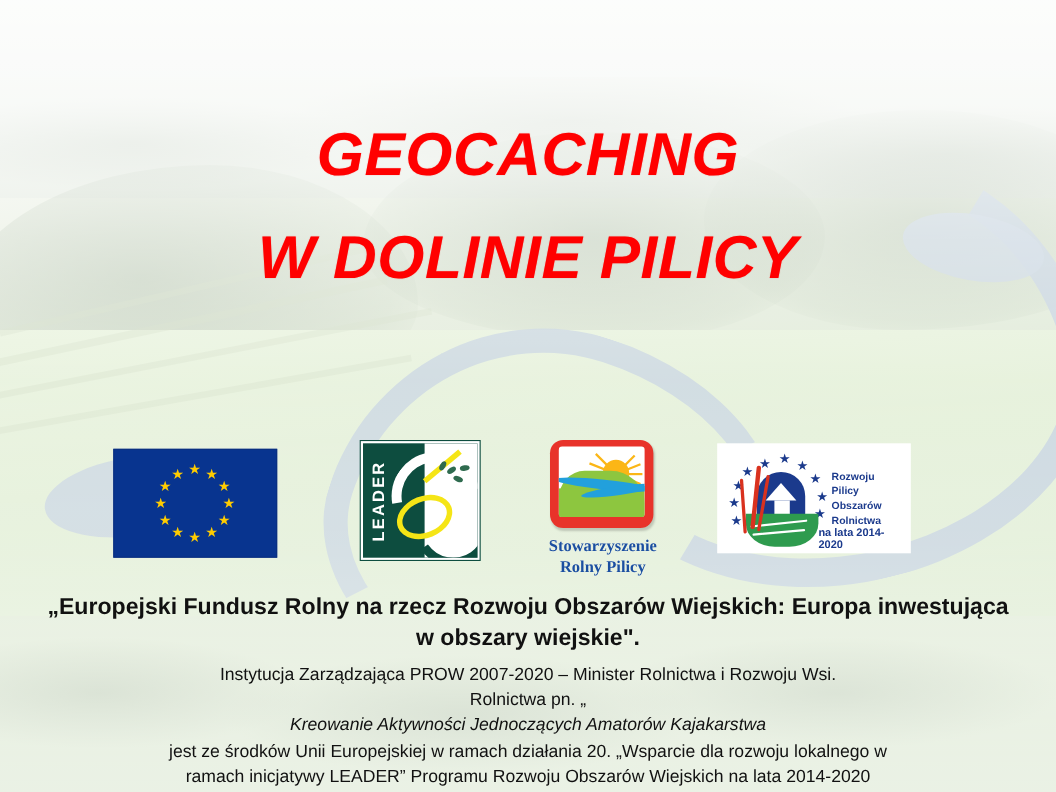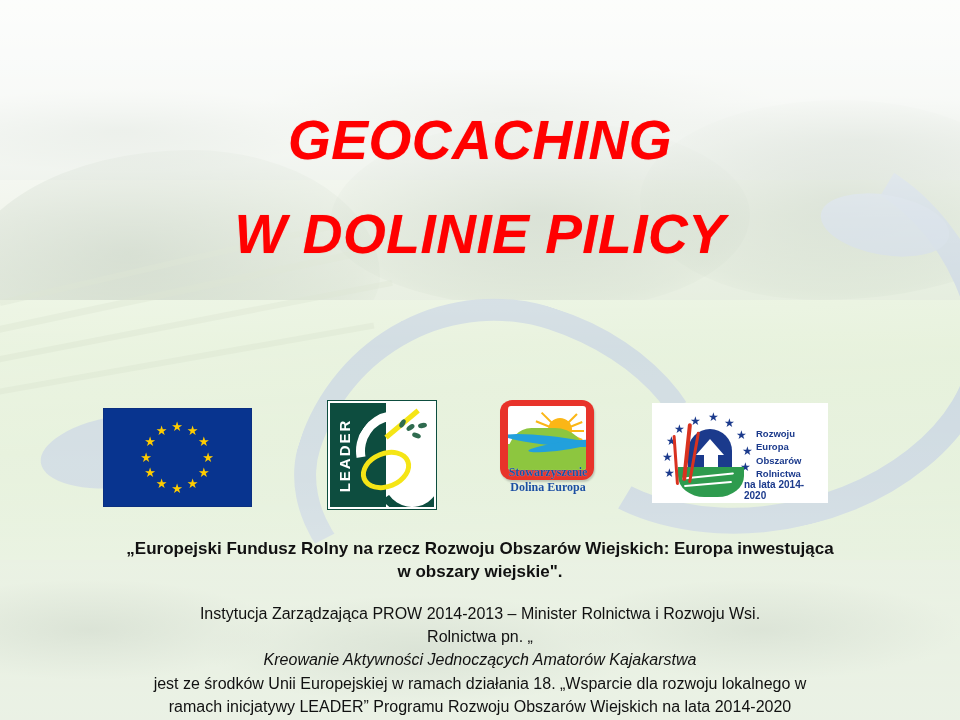--- a/index.html
+++ b/index.html
@@ -198,23 +198,23 @@
   }
   .sdp-river{
     position:absolute;left:-4px;top:30px;width:90px;height:9px;
     background:#22A0DC;border-radius:50%;transform:rotate(6deg);
   }
   .sdp-river2{
     position:absolute;left:20px;top:36px;width:70px;height:8px;
     background:#22A0DC;border-radius:50%;transform:rotate(-8deg);
   }
   .sdp-text{
-    position:absolute;left:0;top:65px;width:112px;text-align:center;
+    position:absolute;left:0;top:88px;width:112px;text-align:center;
     color:#1B4FA0;font-family:"Liberation Serif", serif;
-    font-weight:bold;font-size:12px;line-height:1.25;
+    font-weight:bold;font-size:15px;line-height:1.25;
     text-shadow:0 0 1px rgba(255,255,255,.7);
   }
 
   
   .prow{
     left:652px;top:5px;width:176px;height:100px;background:#ffffff;
     overflow:hidden;
   }
   .prow-emblem{position:absolute;left:8px;top:6px;width:92px;height:88px;}
   .prow-star{
@@ -253,21 +253,21 @@
     position:absolute;left:92px;top:76px;width:82px;
     color:#1B3A8C;font-family:"Liberation Sans", sans-serif;
     font-size:10px;font-weight:600;
   }
 
   
   .slogan{
     position:absolute;left:16px;top:538px;width:928px;
     text-align:center;color:#111111;
     font-family:"Liberation Sans", sans-serif;
-    font-weight:bold;font-size:17px;line-height:1.34;
+    font-weight:bold;font-size:21px;line-height:1.34;
   }
   .disclaimer{
     position:absolute;left:24px;top:602px;width:912px;
     text-align:center;color:#111111;
     font-family:"Liberation Sans", sans-serif;
     font-size:16px;line-height:1.45;
   }
   .disclaimer .it{font-style:italic;text-align:center;}
   .disclaimer span{display:block;}
 </style>
@@ -347,21 +347,21 @@
           <div class="sdp-ray" style="left:52px;top:24px;width:26px;transform:rotate(225deg);"></div>
           <div class="sdp-sun"></div>
           <div class="sdp-hill"></div>
           <div class="sdp-hill2"></div>
           <div class="sdp-river"></div>
           <div class="sdp-river2"></div>
         </div>
       </div>
       <div class="sdp-text">
         <div>Stowarzyszenie</div>
-        <div>Dolina Europa</div>
+        <div>Rolny Pilicy</div>
       </div>
     </div>
 
     <div class="logo prow">
       <div class="prow-emblem">
         <div class="prow-star" style="left:6px;top:26px;">★</div>
         <div class="prow-star" style="left:2px;top:42px;">★</div>
         <div class="prow-star" style="left:4px;top:58px;">★</div>
         <div class="prow-star" style="left:14px;top:14px;">★</div>
         <div class="prow-star" style="left:30px;top:6px;">★</div>
@@ -375,37 +375,37 @@
         <div class="prow-door"></div>
         <div class="prow-green"></div>
         <div class="prow-green-line" style="left:22px;top:66px;width:52px;transform:rotate(-6deg);"></div>
         <div class="prow-green-line" style="left:24px;top:74px;width:48px;transform:rotate(-5deg);"></div>
         <div class="prow-wheat" style="left:22px;top:14px;width:4px;height:58px;transform:rotate(6deg);"></div>
         <div class="prow-wheat" style="left:16px;top:26px;width:3px;height:50px;transform:rotate(-4deg);"></div>
         <div class="prow-wheat" style="left:28px;top:22px;width:3px;height:52px;transform:rotate(10deg);"></div>
       </div>
       <div class="prow-text">
         <div>Rozwoju</div>
-        <div>Europa</div>
+        <div>Pilicy</div>
         <div>Obszarów</div>
         <div>Rolnictwa</div>
       </div>
       <div class="prow-years">na lata 2014-2020</div>
     </div>
 
   </div>
 
   <div class="slogan">
     <div>„Europejski Fundusz Rolny na rzecz Rozwoju Obszarów Wiejskich: Europa inwestująca</div>
     <div>w obszary wiejskie".</div>
   </div>
 
   <div class="disclaimer">
-    <span>Instytucja Zarządzająca PROW 2014-2013 – Minister Rolnictwa i Rozwoju Wsi.</span>
+    <span>Instytucja Zarządzająca PROW 2007-2020 – Minister Rolnictwa i Rozwoju Wsi.</span>
     <span>
         <span>Rolnictwa pn. „</span>
         <span class="it">Kreowanie Aktywności Jednoczących Amatorów Kajakarstwa</span>
       </span>
-    <span>jest ze środków Unii Europejskiej  w ramach działania 18. „Wsparcie dla  rozwoju lokalnego w</span>
+    <span>jest ze środków Unii Europejskiej  w ramach działania 20. „Wsparcie dla  rozwoju lokalnego w</span>
     <span>ramach inicjatywy LEADER” Programu Rozwoju Obszarów Wiejskich na lata 2014-2020</span>
   </div>
 
 </div>
 
 </body></html>

